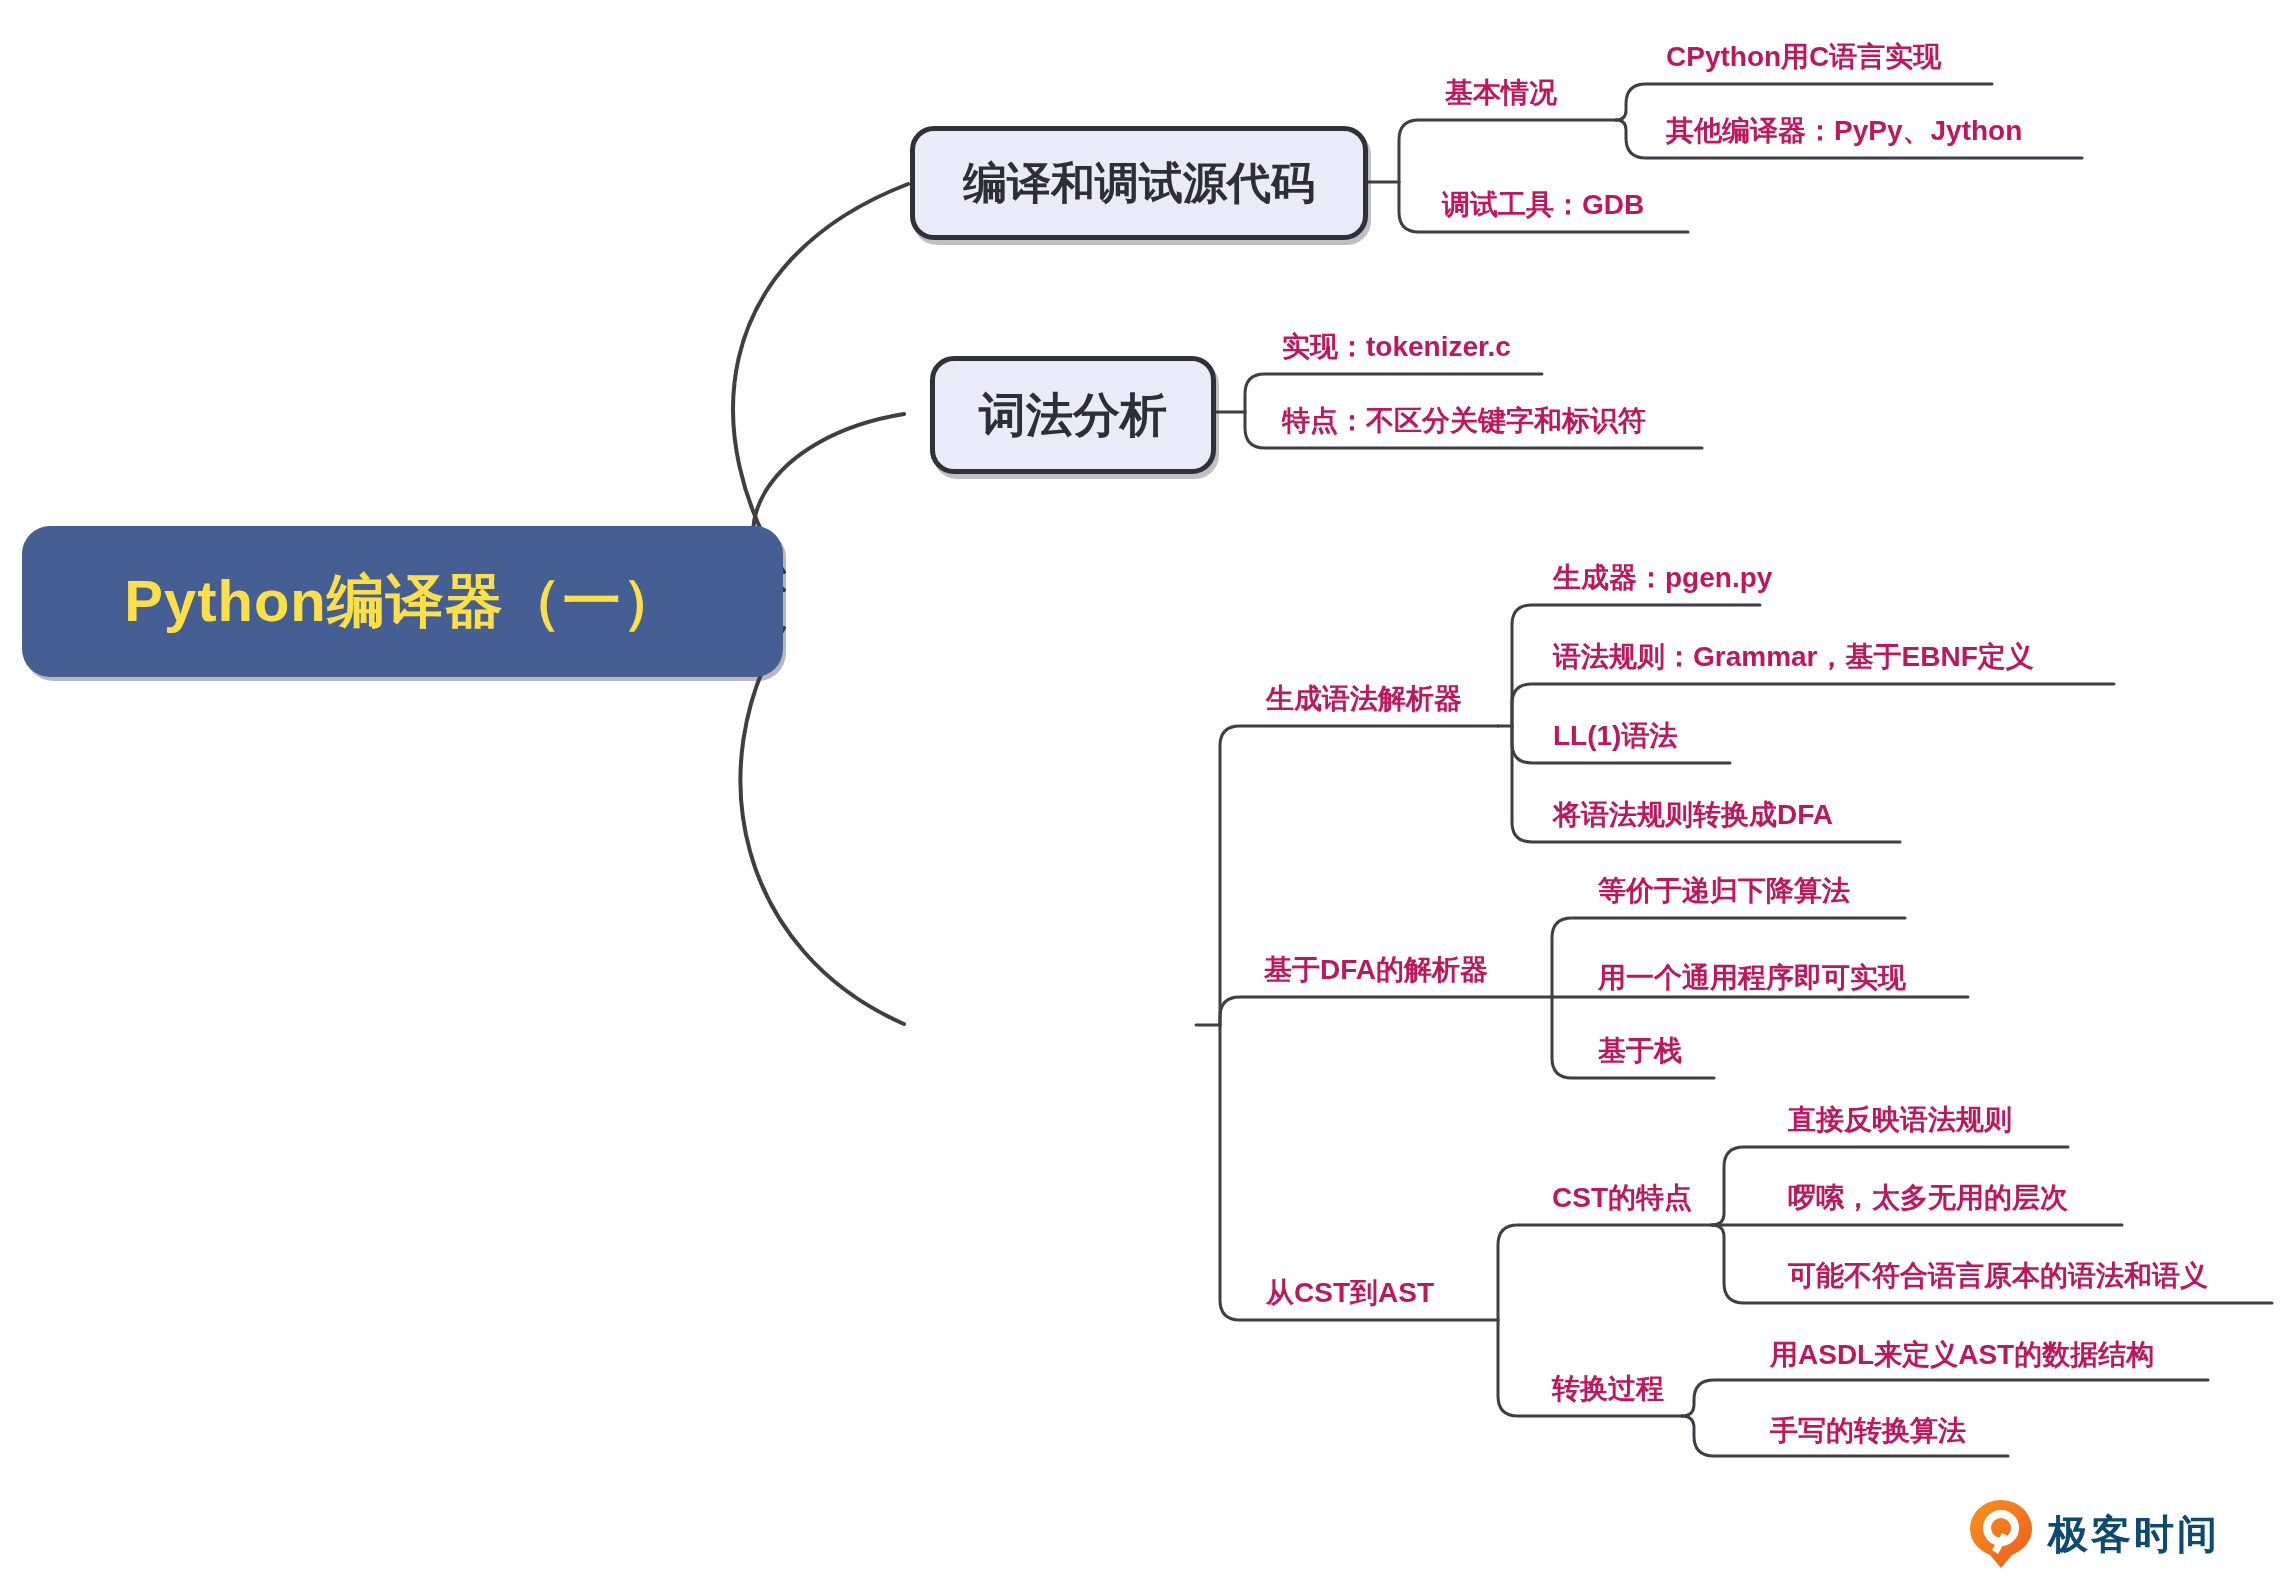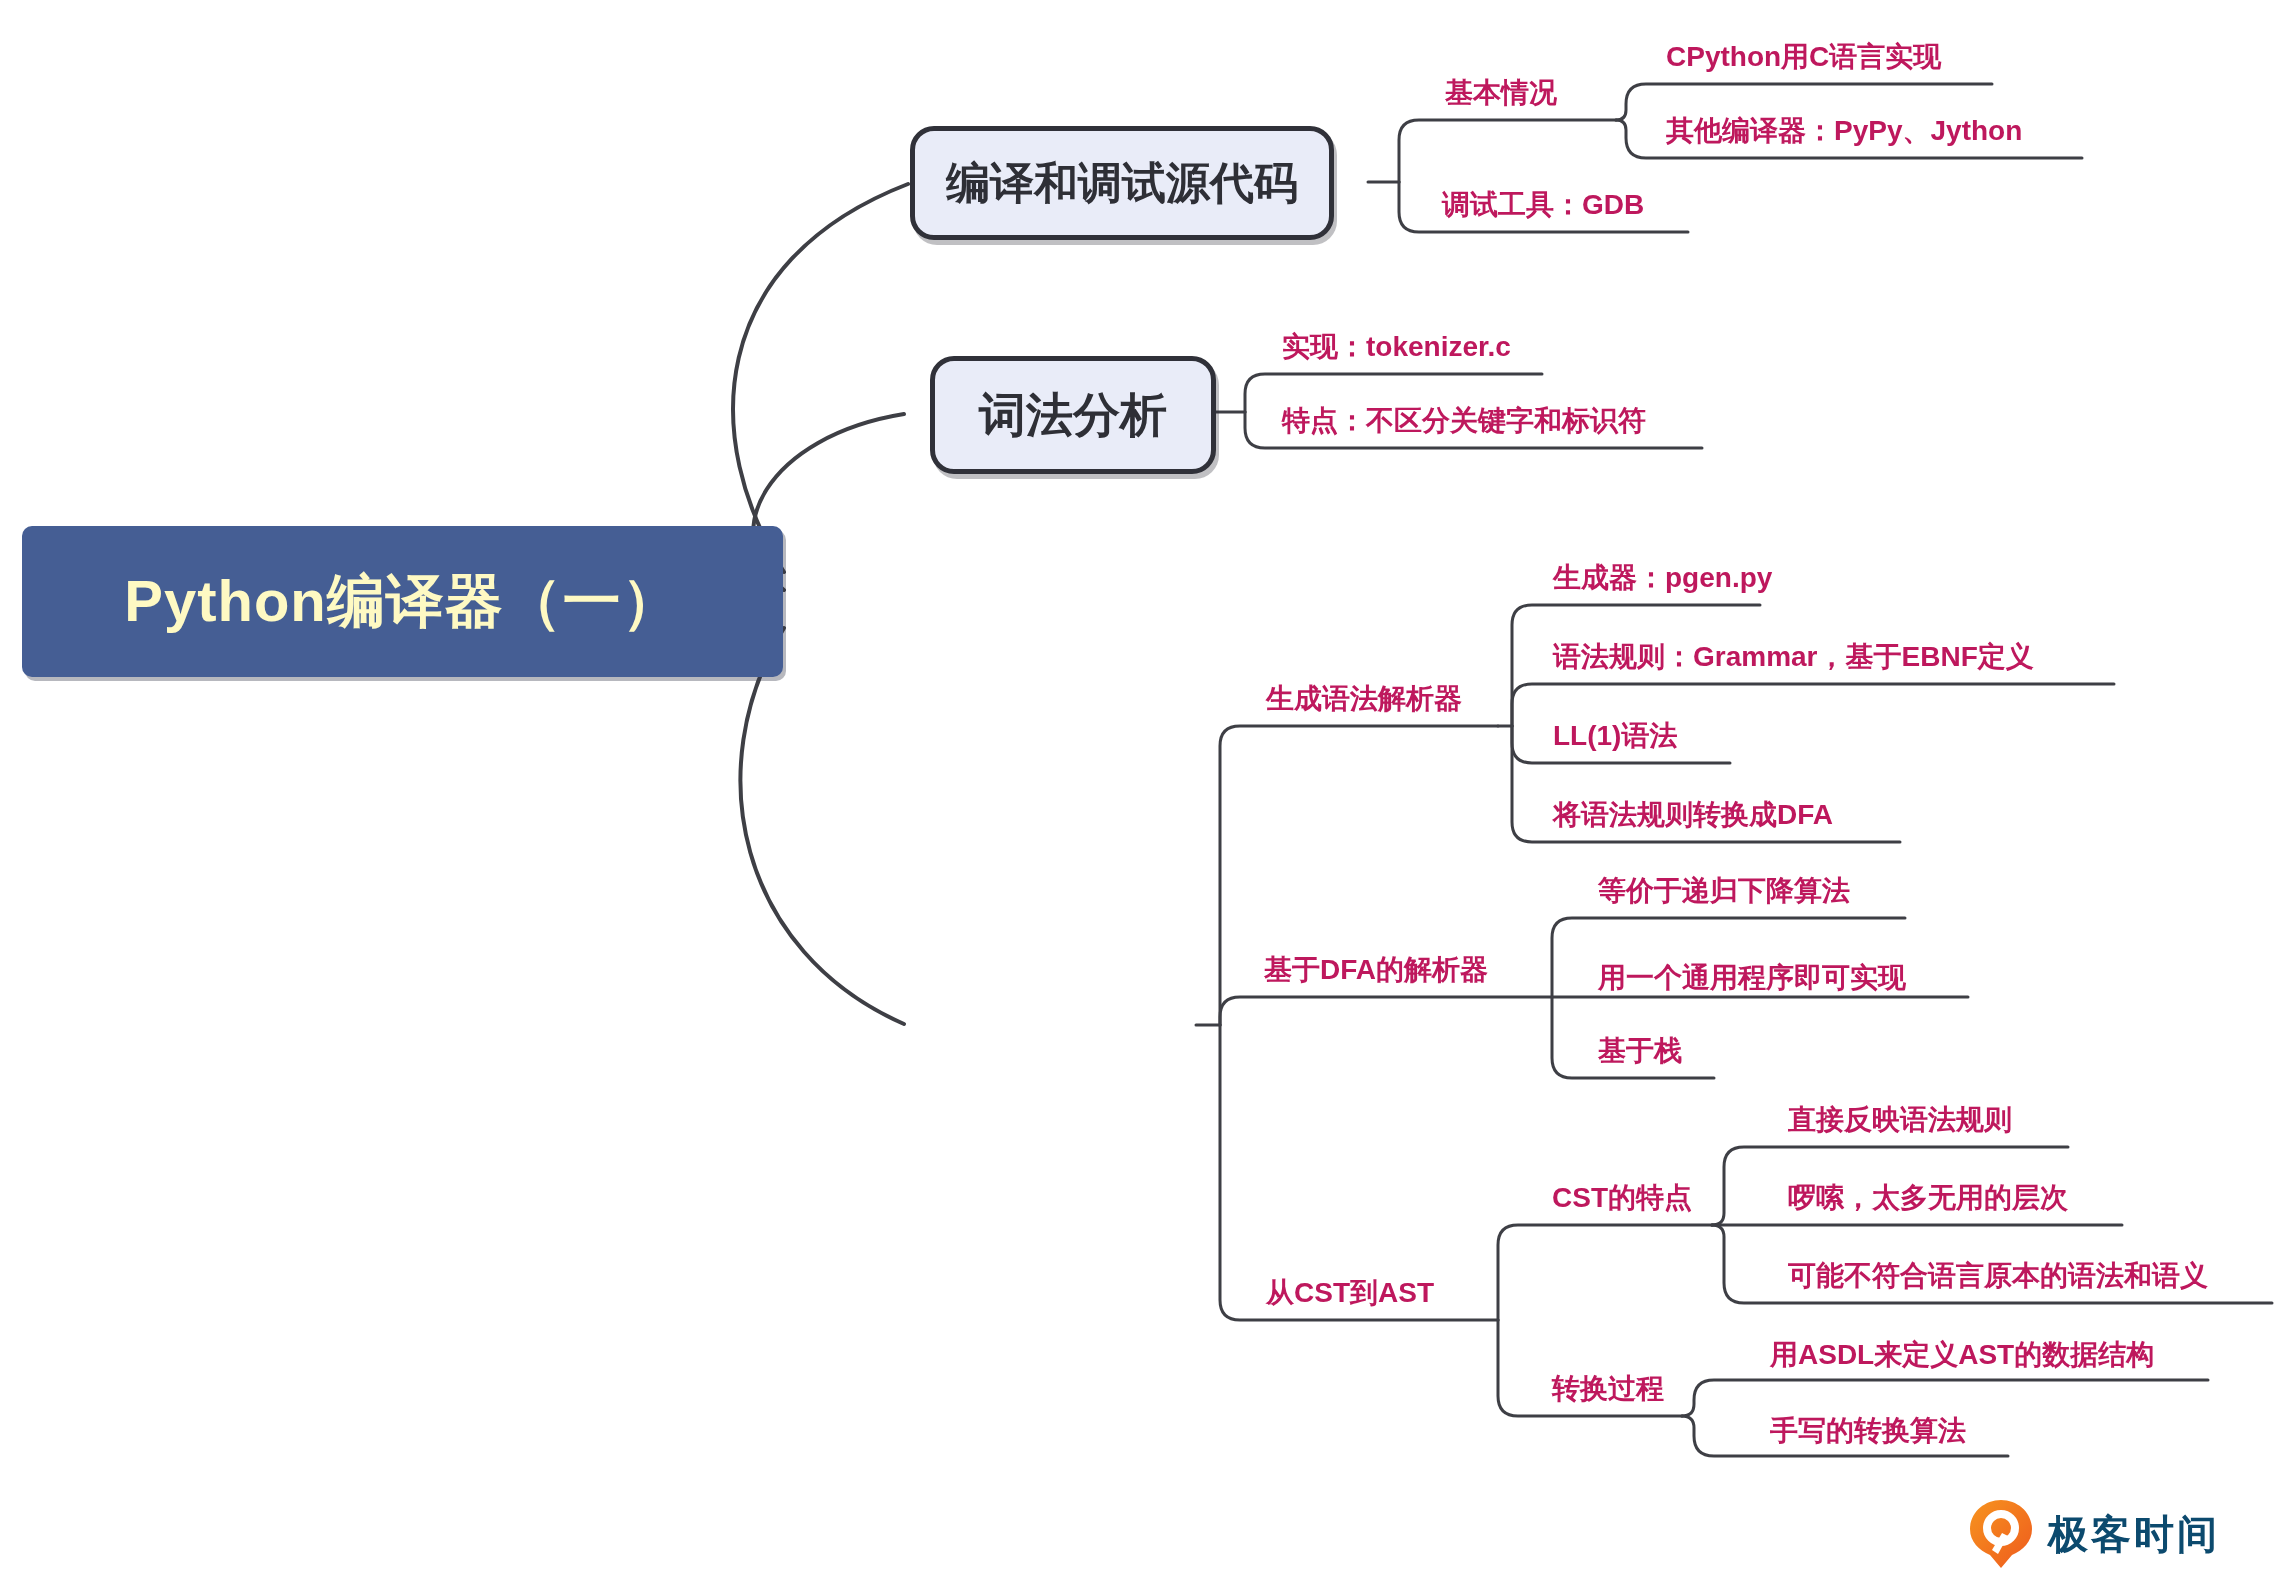--- a/index.html
+++ b/index.html
@@ -12,22 +12,22 @@
   }
   #wires{position:absolute;left:0;top:0;z-index:1;}
   .topic{
     position:absolute;z-index:2;
     display:flex;align-items:center;justify-content:center;
     box-sizing:border-box;
     white-space:nowrap;
   }
   .root-topic{
     background:#455E94;
-    color:#fef9c3;
-    border-radius:10px;
+    color:#fde047;
+    border-radius:28px;
     font-size:58px;font-weight:700;letter-spacing:1px;
     box-shadow:3px 4px 0 rgba(48,52,70,.35);
   }
   .branch-topic{
     background:#E9ECF8;
     border:5px solid #303139;
     border-radius:24px;
     color:#2E2F36;
     font-weight:700;
     box-shadow:3px 5px 0 rgba(45,46,55,.30);
@@ -94,21 +94,21 @@
 
       <path d="M 1682 1416 Q 1694 1416 1694 1404 L 1694 1400 Q 1694 1380 1714 1380 L 2208 1380"></path>
       <path d="M 1682 1416 Q 1694 1416 1694 1428 L 1694 1436 Q 1694 1456 1714 1456 L 2008 1456"></path>
     </g>
   </svg>
 
   <div class="topic root-topic" style="left:22px;top:526px;width:761px;height:151px;">
     <span>Python编译器（一）</span>
   </div>
 
-  <div class="topic branch-topic" style="left:910px;top:126px;width:424px;height:114px;font-size:44px;">
+  <div class="topic branch-topic" style="left:910px;top:126px;width:458px;height:114px;font-size:44px;">
     <span>编译和调试源代码</span>
   </div>
   <div class="topic branch-topic" style="left:906px;top:356px;width:286px;height:118px;font-size:47px;margin-left:24px;">
     <span>词法分析</span>
   </div>
 
   <div class="leaf" style="left:1445px;top:76px;">基本情况</div>
   <div class="leaf" style="left:1666px;top:40px;">CPython用C语言实现</div>
   <div class="leaf" style="left:1666px;top:114px;">其他编译器：PyPy、Jython</div>
   <div class="leaf" style="left:1442px;top:188px;">调试工具：GDB</div>

